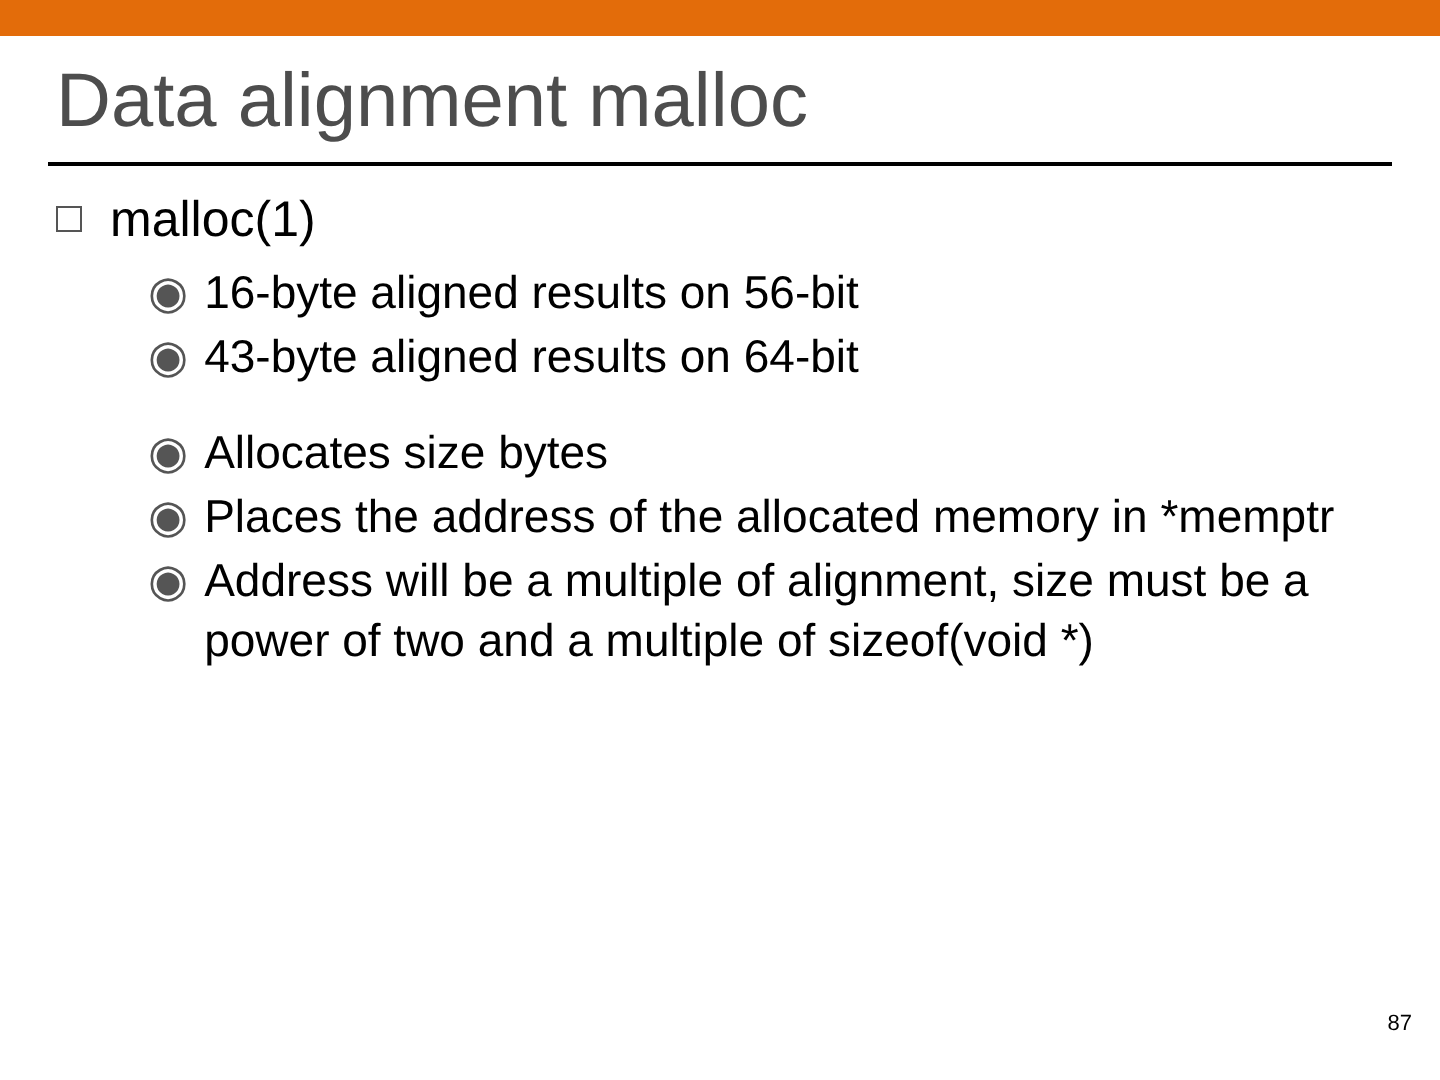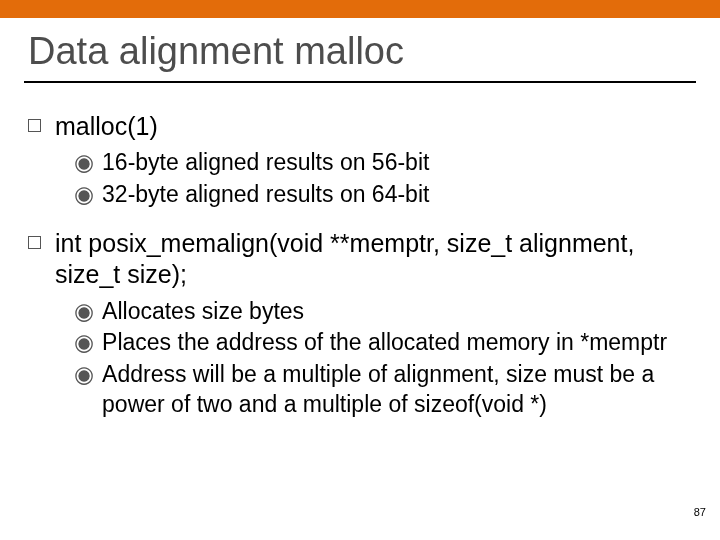--- a/index.html
+++ b/index.html
@@ -28,21 +28,21 @@
     color: #4d4d4d;
     padding: 12px 0 4px 28px;
     letter-spacing: 0px;
   }
   .title-rule {
     border: none;
     border-top: 2px solid #000;
     margin: 4px 24px 0 24px;
   }
   .content {
-    padding: 28px 28px 0 28px;
+    padding: 12px 28px 0 28px;
   }
   .lvl1 {
     display: flex;
     align-items: flex-start;
     font-size: 25px;
     margin-bottom: 6px;
   }
   .lvl1 .box {
     flex: 0 0 auto;
     width: 13px;
@@ -98,28 +98,24 @@
       <span class="box"></span>
       <span class="lvl1-text">malloc(1)</span>
     </div>
     <div class="sublist">
       <div class="lvl2">
         <span class="dot">◉</span>
         <span class="lvl2-text">16-byte aligned results on 56-bit</span>
       </div>
       <div class="lvl2">
         <span class="dot">◉</span>
-        <span class="lvl2-text">32-byte aligned results on 64-bit</span>
+        <span class="lvl2-text">43-byte aligned results on 64-bit</span>
       </div>
     </div>
 
-    <div class="lvl1">
-      <span class="box"></span>
-      <span class="lvl1-text"> int posix_memalign(void **memptr, size_t alignment, size_t size);</span>
-    </div>
     <div class="sublist">
       <div class="lvl2">
         <span class="dot">◉</span>
         <span class="lvl2-text">Allocates size bytes</span>
       </div>
       <div class="lvl2">
         <span class="dot">◉</span>
         <span class="lvl2-text">Places the address of the allocated memory in *memptr</span>
       </div>
       <div class="lvl2">

